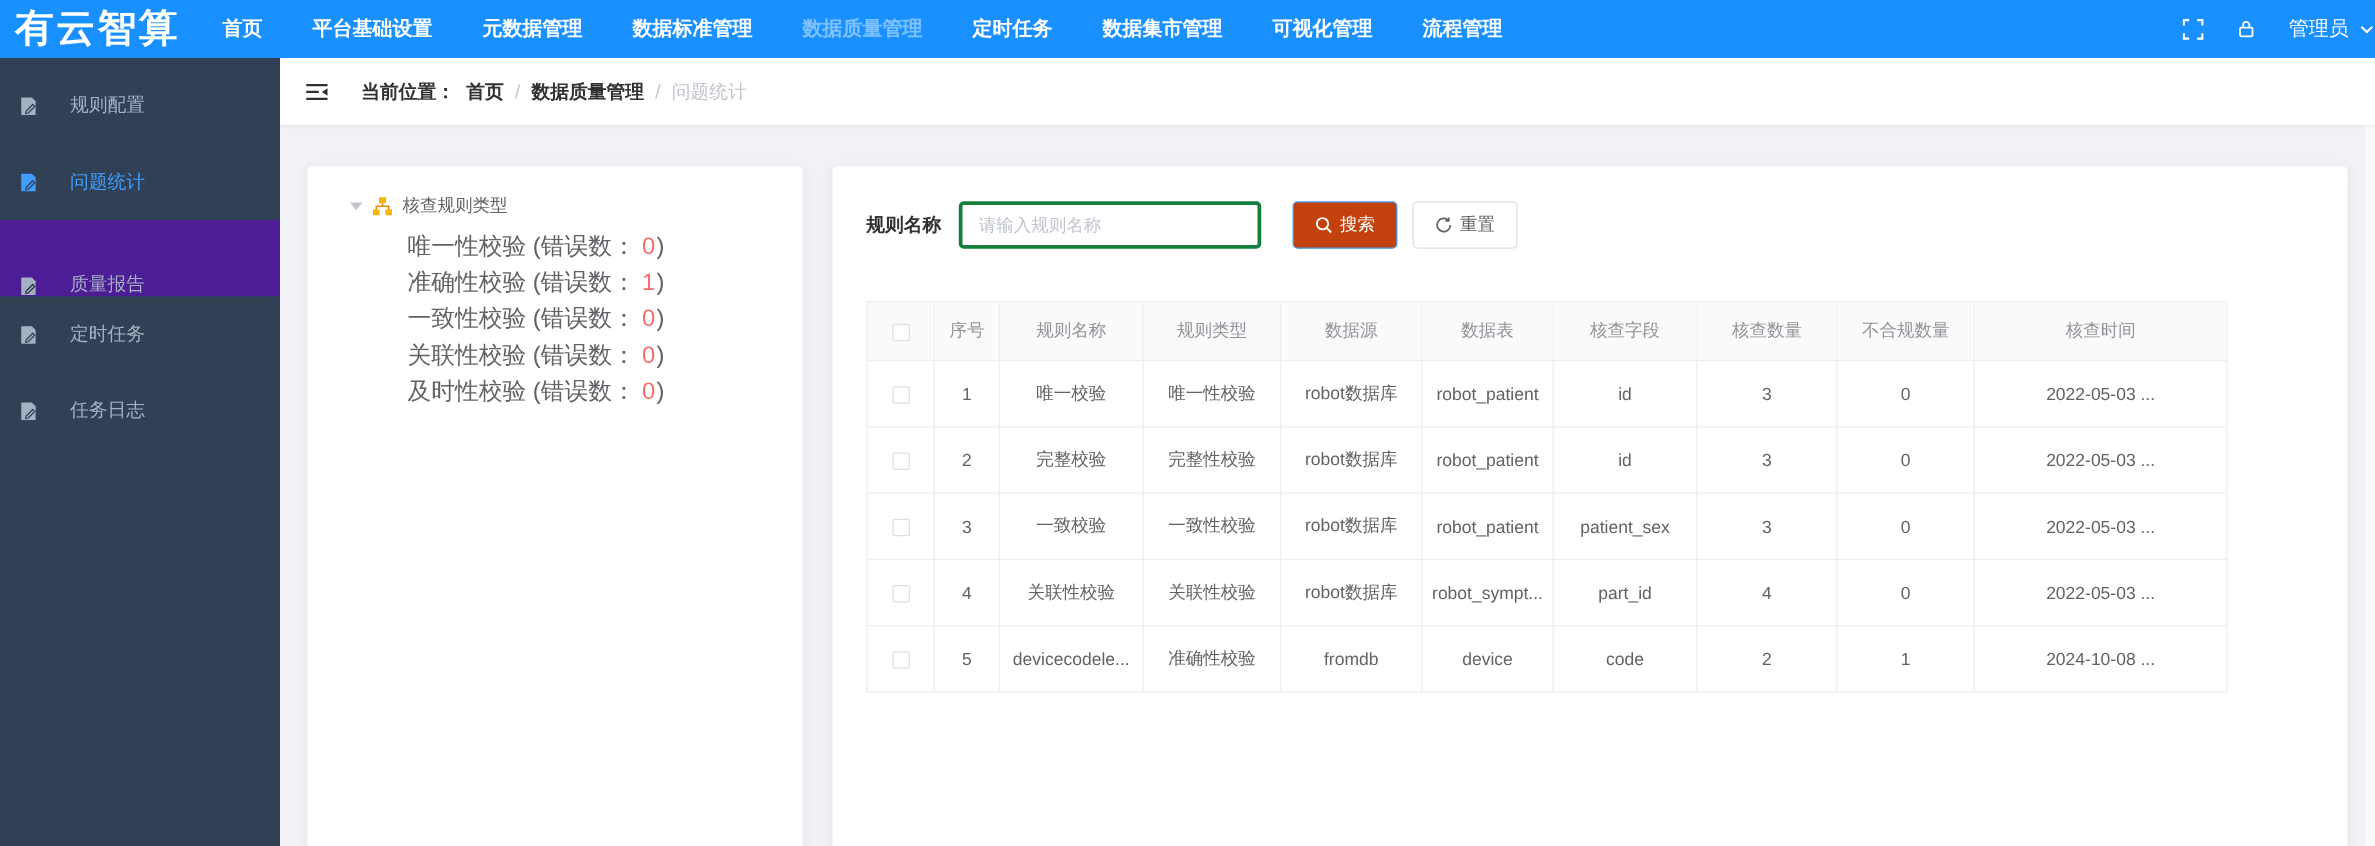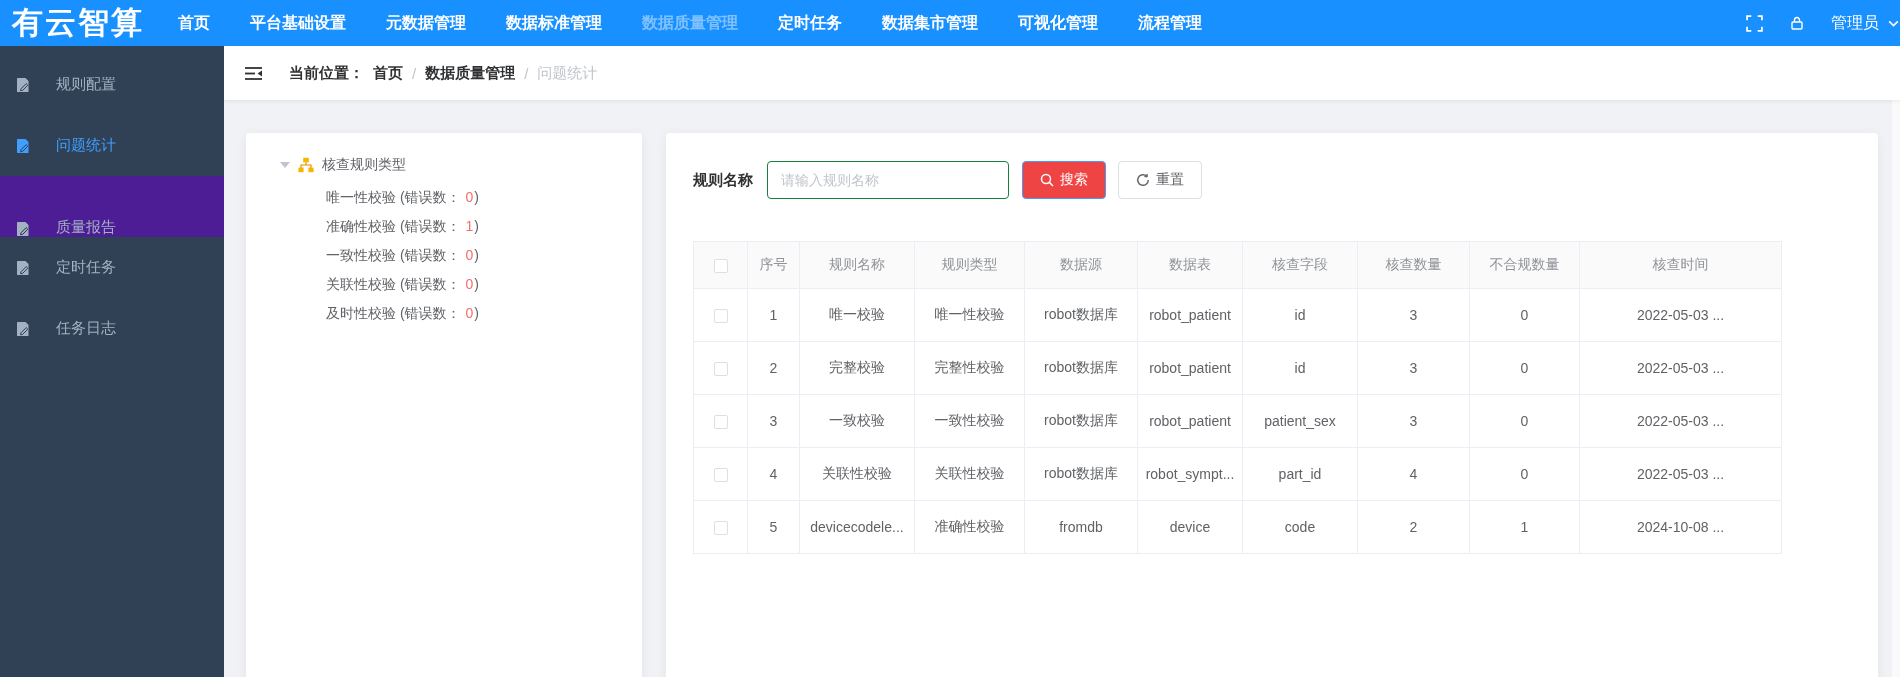--- a/index.html
+++ b/index.html
@@ -62,37 +62,37 @@
   }
   .tree-card { width:396px; padding:20px 18px; flex:none; }
   .main-card { flex:1; padding:28px 27px; }
   
   .tree-root { display:flex; align-items:center; gap:8px; padding-left:16px; cursor:pointer; color:#606266; font-size:14px; height:24px; }
   .caret {
     width:0; height:0; border-left:5px solid transparent; border-right:5px solid transparent;
     border-top:6px solid #c0c4cc; display:inline-block;
   }
   .tree-items { list-style:none; padding-left:62px; margin-top:6px; }
-  .tree-item { height:29px; line-height:29px; color:#606266; font-size:14px; cursor:pointer; white-space:nowrap; }
+  .tree-item { height:29px; line-height:29px; color:#606266; font-size:19px; cursor:pointer; white-space:nowrap; }
   .err-count { color:#f56c6c; margin:0 1px 0 5px; }
   
   .search-row { display:flex; align-items:center; }
   .search-label { font-size:15px; font-weight:700; color:#303133; margin-right:14px; white-space:nowrap; }
   .search-input {
-    width:242px; height:38px; border:1px solid #15803d; border-radius:4px;
+    width:242px; height:38px; border:3px solid #15803d; border-radius:4px;
     padding:0 13px; font-size:14px; color:#606266; outline:none;
     font-family:inherit;
   }
   .search-input::placeholder { color:#c0c4cc; }
   .btn {
     height:38px; border-radius:4px; font-size:14px; cursor:pointer;
     display:inline-flex; align-items:center; gap:6px; padding:0 17px;
     font-family:inherit; border:1px solid transparent;
   }
-  .btn.primary { background:#ef4444; border-color:#409eff; color:#fff; margin-left:13px;text-align:center; }
+  .btn.primary { background:#c2410c; border-color:#409eff; color:#fff; margin-left:25px;text-align:center; }
   .btn.plain { background:#fff; border-color:#dcdfe6; color:#606266; margin-left:12px; }
   
   .rules-table { border-collapse:collapse; table-layout:fixed; width:1089px; margin-top:42px; font-size:14px; }
   .rules-table th, .rules-table td {
     border:1px solid #ebeef5; text-align:center; overflow:hidden;
     white-space:nowrap; text-overflow:ellipsis; padding:0 6px;
   }
   .rules-table th { background:#fafafa; color:#909399; font-weight:400; height:47px; }
   .rules-table td { color:#606266; height:53px; background:#fff; }
   .col-check { width:54px; } .col-idx { width:52px; } .col-name { width:115px; }

